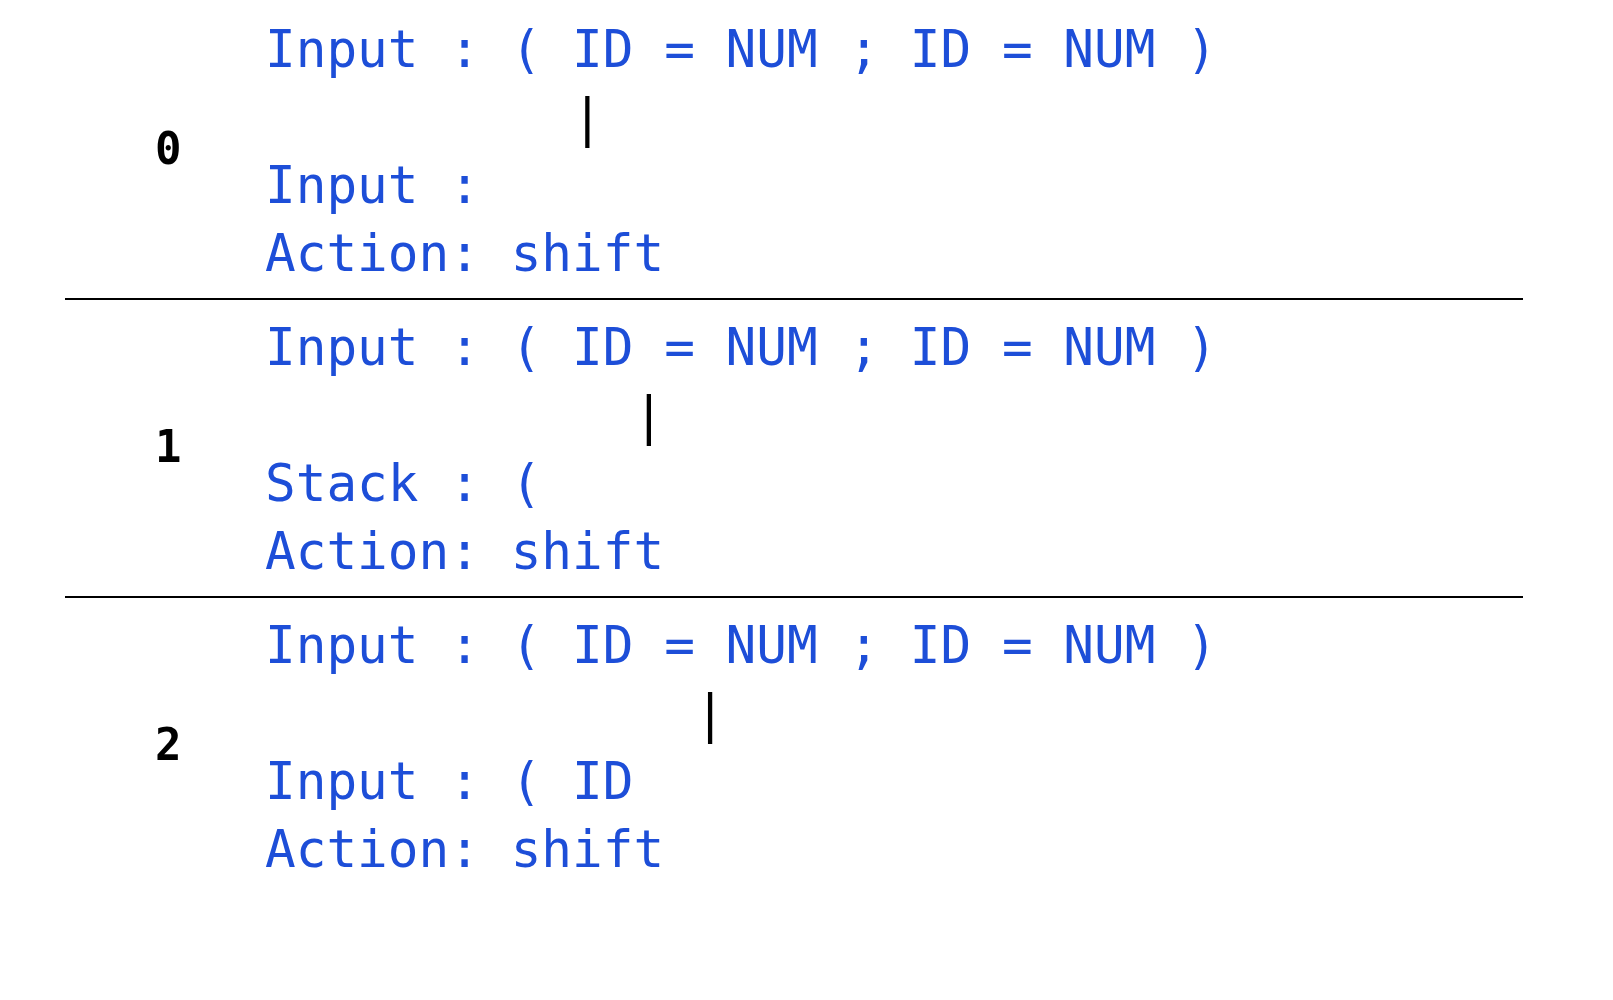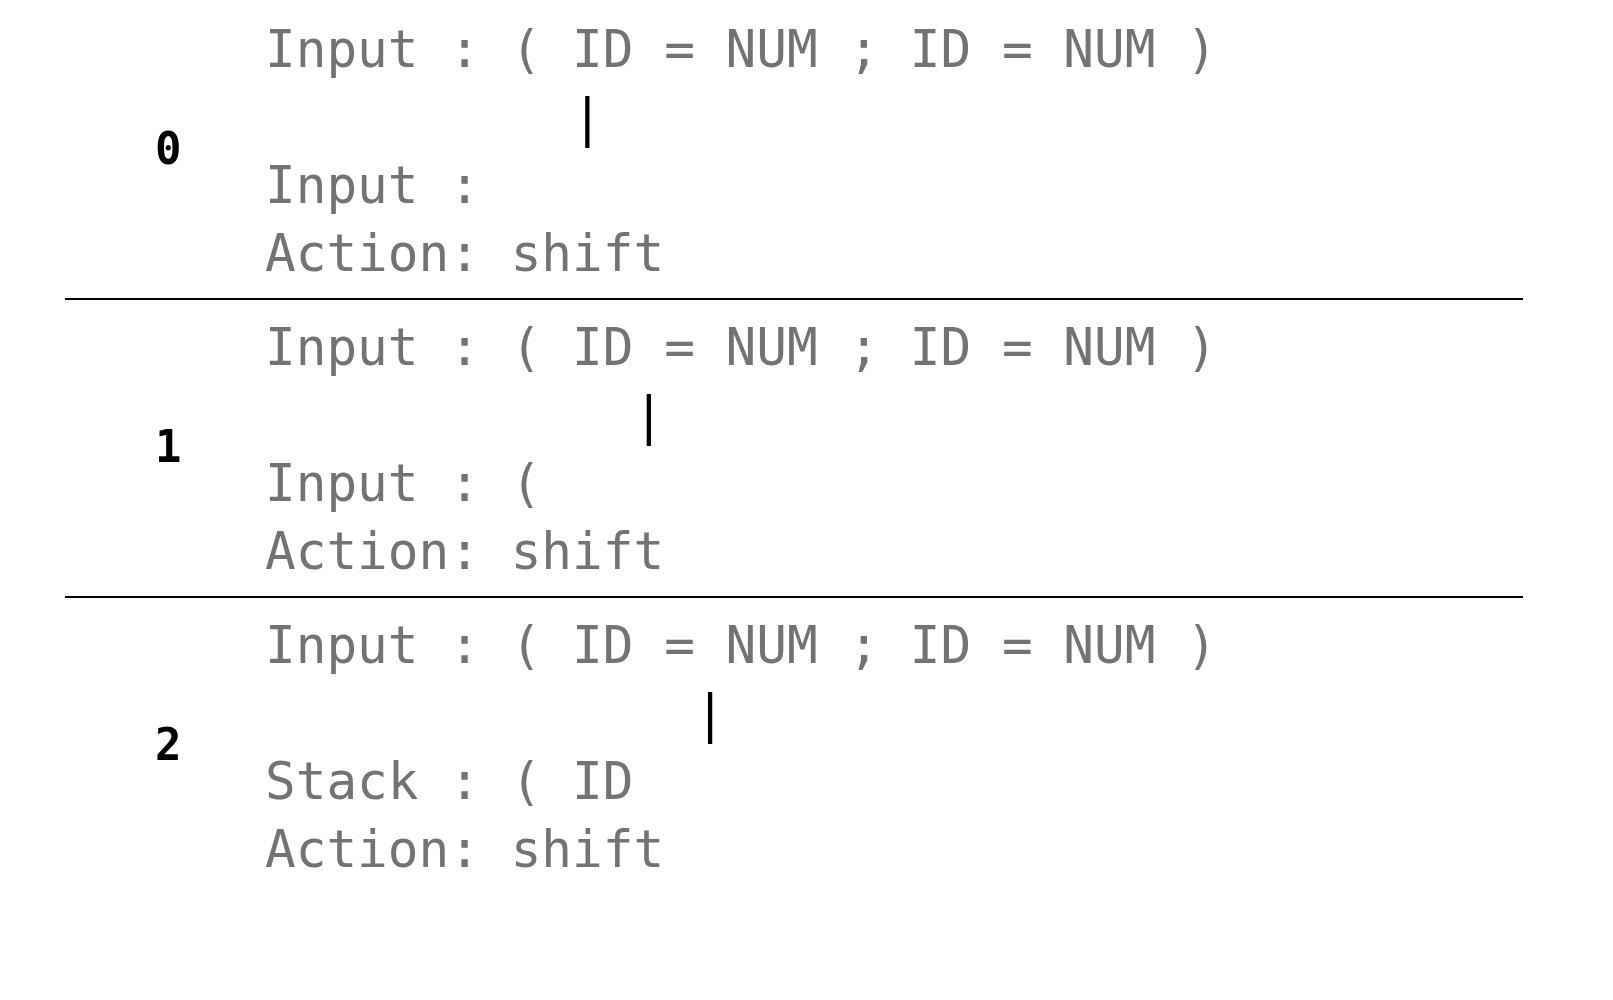--- a/index.html
+++ b/index.html
@@ -63,21 +63,21 @@
     padding-top: 18px;
     padding-bottom: 10px;
     box-sizing: border-box;
   }
 
   .code-line {
     font-family: "DejaVu Sans Mono", monospace;
     font-size: 51px;
     line-height: 68px;
     white-space: pre;
-    color: #737373;
+    color: #1d4ed8;
     height: 68px;
   }
 
   .marker-line {
     font-family: "DejaVu Sans Mono", monospace;
     font-size: 51px;
     line-height: 68px;
     white-space: pre;
     color: #000000;
     height: 68px;
@@ -106,31 +106,31 @@
   </div>
 
   <div class="trace-row" id="row-1">
     <div class="divider"></div>
     <div class="row-number-cell">
       <span class="row-number">1</span>
     </div>
     <div class="row-content-cell">
       <div class="code-line">Input : ( ID = NUM ; ID = NUM )</div>
       <div class="marker-line">            |</div>
-      <div class="code-line">Input : (</div>
+      <div class="code-line">Stack : (</div>
       <div class="code-line">Action: shift</div>
     </div>
   </div>
 
   <div class="trace-row" id="row-2">
     <div class="divider"></div>
     <div class="row-number-cell">
       <span class="row-number">2</span>
     </div>
     <div class="row-content-cell">
       <div class="code-line">Input : ( ID = NUM ; ID = NUM )</div>
       <div class="marker-line">              |</div>
-      <div class="code-line">Stack : ( ID</div>
+      <div class="code-line">Input : ( ID</div>
       <div class="code-line">Action: shift</div>
     </div>
   </div>
 
 </div>
 
 </body></html>

